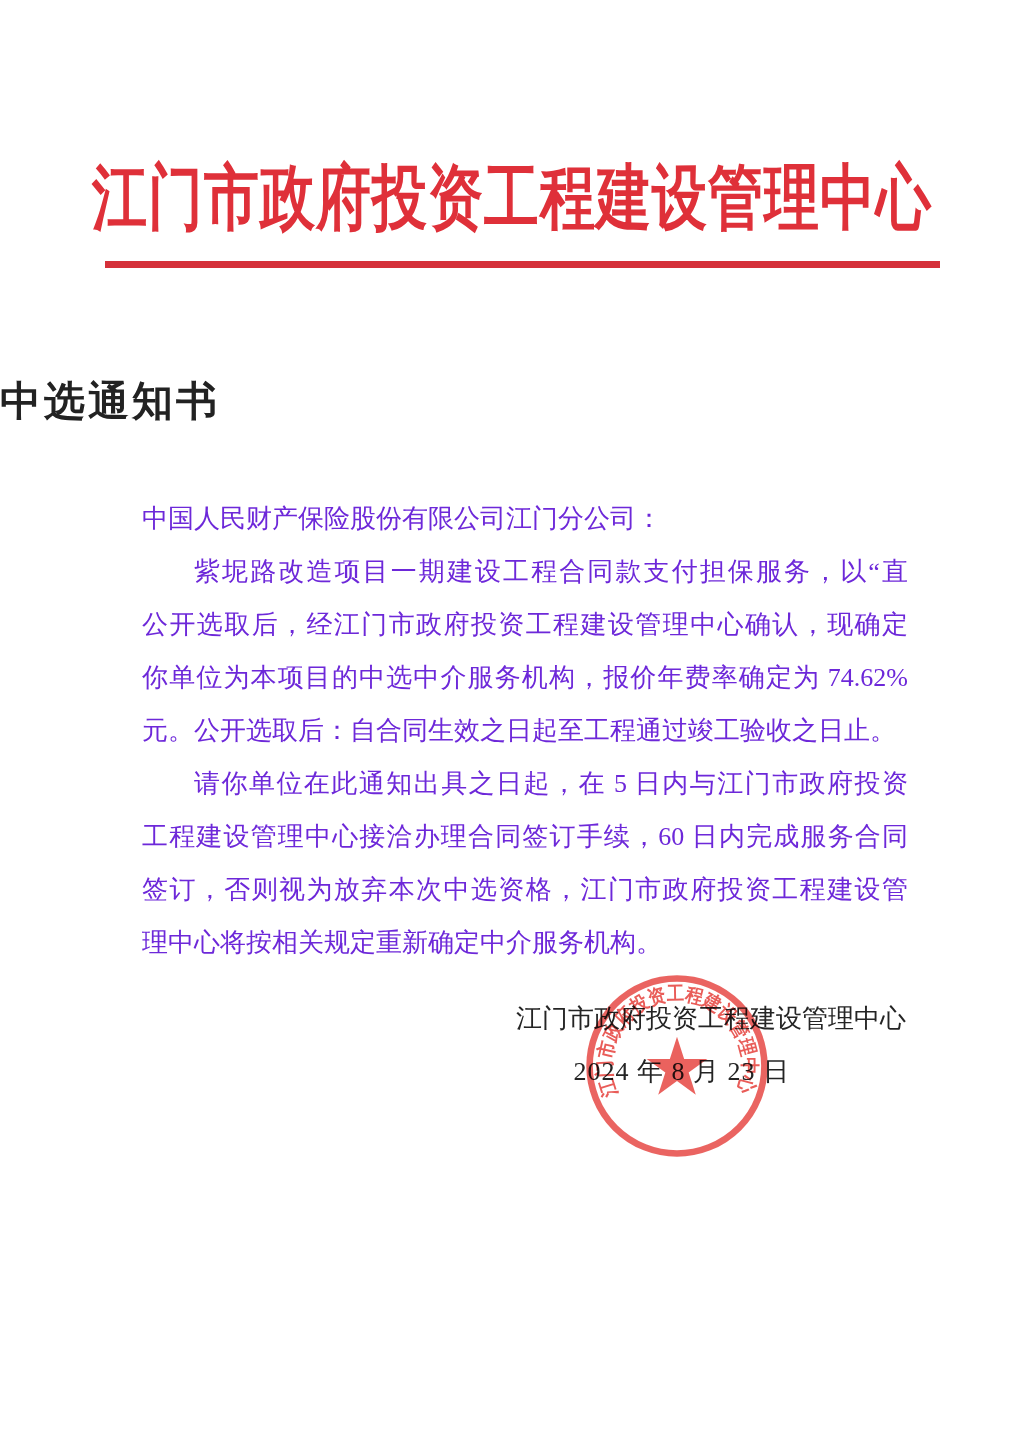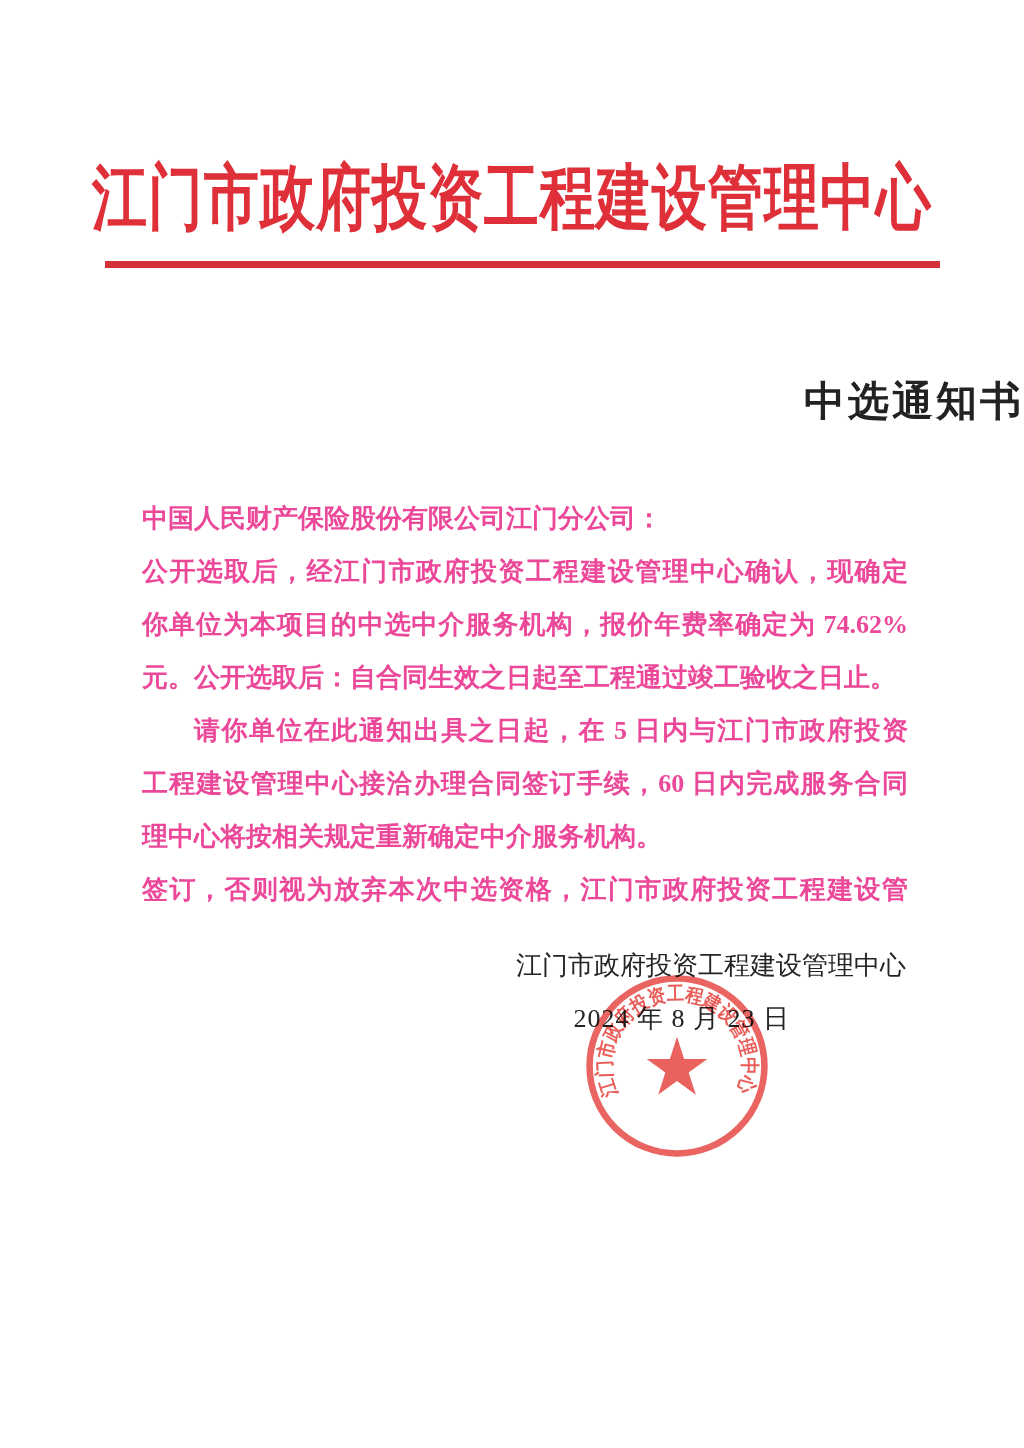--- a/index.html
+++ b/index.html
@@ -30,35 +30,34 @@
     white-space:nowrap;
   }
   .rule{
     margin:36px 0 0 105px;
     width:835px;height:7px;
     border:none;
   }
   
   .doc-title{
     margin-top:112px;
-    text-align:right;
+    text-align:left;
     font-size:41px;
     font-weight:bold;
     color:#222;
     letter-spacing:3px;
     line-height:42px;
   }
   
   .body-text{
     margin:70px 0 0 142px;
     width:766px;
     font-size:26px;
-    color:#ec4899;
+    color:#6d28d9;
     line-height:53px;
-    font-weight:bold;
   }
   .line{min-height:53px;}
   .stretch{
     text-align:justify;
     text-align-last:justify;
   }
   .indent{text-indent:2em;}
   
   .signature{
     margin:23px 0 0 142px;
@@ -86,27 +85,28 @@
 
   <div class="letterhead">
     <div class="org" style="color: rgb(223, 48, 57);">江门市政府投资工程建设管理中心</div>
   </div>
   <hr class="rule" style="background: rgb(213, 48, 58);">
 
   <div class="doc-title">中选通知书</div>
 
   <div class="body-text">
     <div class="line">中国人民财产保险股份有限公司江门分公司：</div>
+    <div class="line stretch indent">紫坭路改造项目一期建设工程合同款支付担保服务，以“直</div>
     <div class="line stretch">公开选取后，经江门市政府投资工程建设管理中心确认，现确定</div>
     <div class="line stretch">你单位为本项目的中选中介服务机构，报价年费率确定为 74.62%</div>
     <div class="line">元。公开选取后：自合同生效之日起至工程通过竣工验收之日止。</div>
     <div class="line stretch indent">请你单位在此通知出具之日起，在 5 日内与江门市政府投资</div>
     <div class="line stretch">工程建设管理中心接洽办理合同签订手续，60 日内完成服务合同</div>
+    <div class="line stretch">签订，否则视为放弃本次中选资格，江门市政府投资工程建设管</div>
     <div class="line">理中心将按相关规定重新确定中介服务机构。</div>
-    <div class="line stretch">签订，否则视为放弃本次中选资格，江门市政府投资工程建设管</div>
   </div>
 
   <div class="signature">
     <div class="sig-org">江门市政府投资工程建设管理中心</div>
     <div class="sig-date">2024 年 8 月 23 日</div>
   </div>
 
   <svg class="seal" viewBox="0 0 200 200">
     <circle cx="100" cy="100" r="93" fill="none" stroke="#e64540" stroke-width="7" opacity="0.9"></circle>
     <path id="sealArc" d="M 36.6 129.6 A 70 70 0 1 1 163.4 129.6" fill="none"></path>

